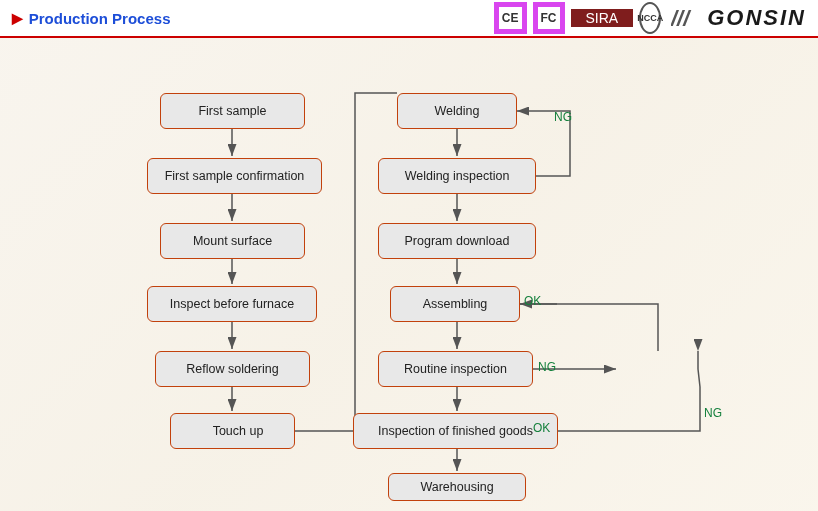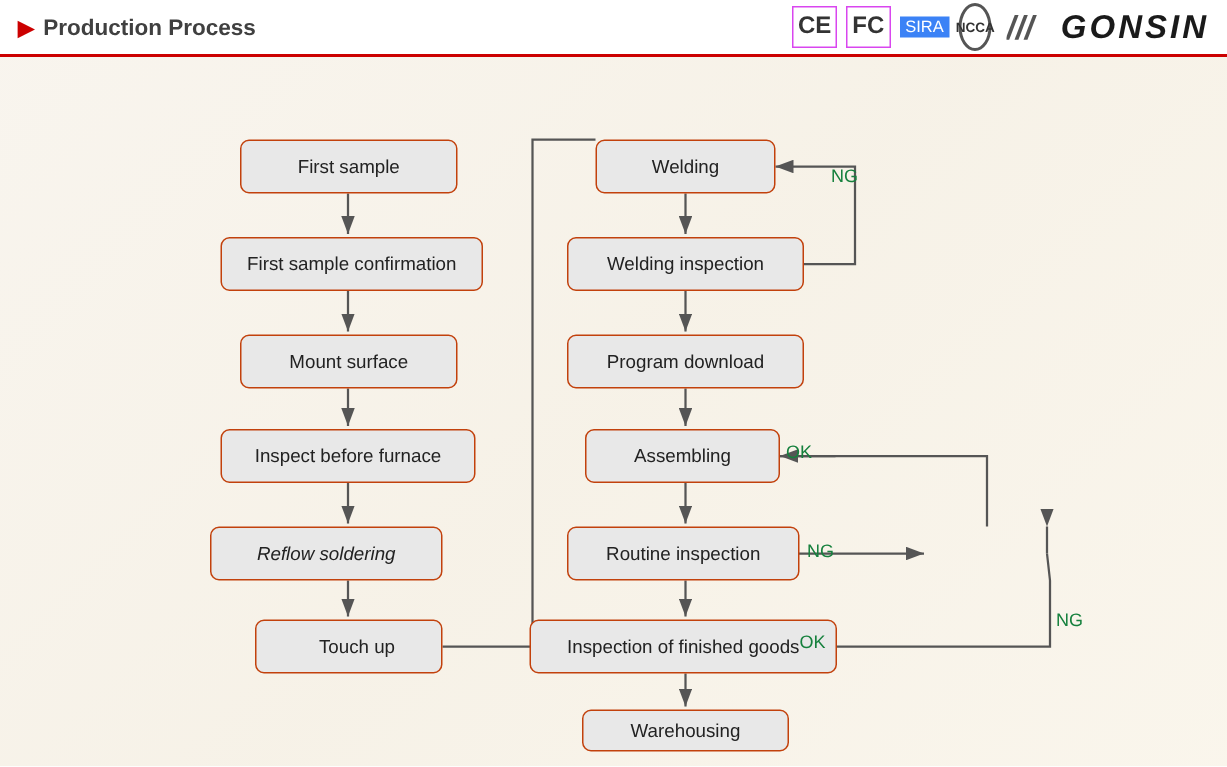--- a/index.html
+++ b/index.html
@@ -26,47 +26,47 @@
       display: flex;
       align-items: center;
       gap: 6px;
     }
     .header-arrow {
       color: #c00;
       font-size: 14px;
       font-weight: bold;
     }
     .header-title {
-      color: #404040;
+      color: #1d4ed8;
       font-size: 15px;
       font-weight: bold;
     }
     .header-right {
       display: flex;
       align-items: center;
       gap: 10px;
     }
     .cert-badges {
       display: flex;
       align-items: center;
       gap: 6px;
       font-size: 11px;
       color: #333;
     }
     .cert-badge {
-      border: 1px solid #d946ef;
+      border: 5px solid #d946ef;
       padding: 4px 3px;
       font-weight: bold;
-      font-size: 16px;
+      font-size: 12px;
     }
     .cert-sira {
-      background: #3b82f6;
+      background: #7f1d1d;
       color: #fff;
-      padding: 1px 4px;
-      font-size: 11px;
+      padding: 1px 15px;
+      font-size: 14px;
     }
     .cert-ncca {
       border: 2px solid #555;
       border-radius: 50%;
       width: 22px;
       height: 32px;
       display: flex;
       align-items: center;
       justify-content: center;
       font-size: 9px;
@@ -220,21 +220,21 @@
   </div>
 
   <div class="flow-box" style="left:160px; top:185px; width:145px; height:36px;">
     <span>Mount surface</span>
   </div>
 
   <div class="flow-box" style="left:147px; top:248px; width:170px; height:36px;">
     <span>Inspect before furnace</span>
   </div>
 
-  <div class="flow-box" style="left:140px; top:313px; width:155px; height:36px;font-style:italic;">
+  <div class="flow-box" style="left:155px; top:313px; width:155px; height:36px;">
     <span>Reflow soldering</span>
   </div>
 
   <div class="flow-box" style="left:170px; top:375px; width:125px; height:36px;padding-left:19px;">
     <span>Touch up</span>
   </div>
 
   <div class="flow-box" style="left:397px; top:55px; width:120px; height:36px;">
     <span>Welding</span>
   </div>

